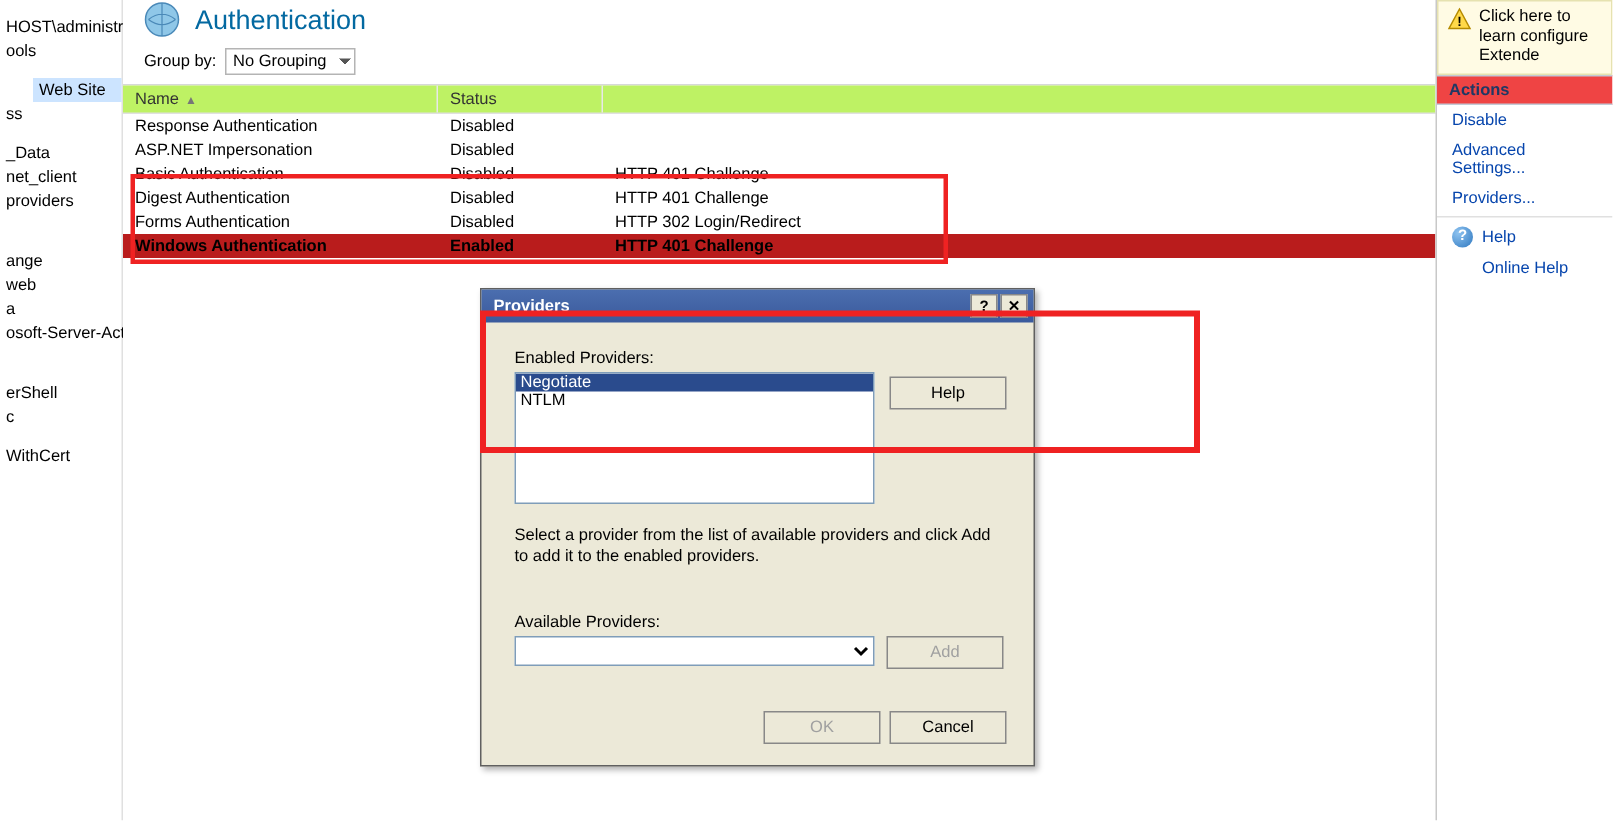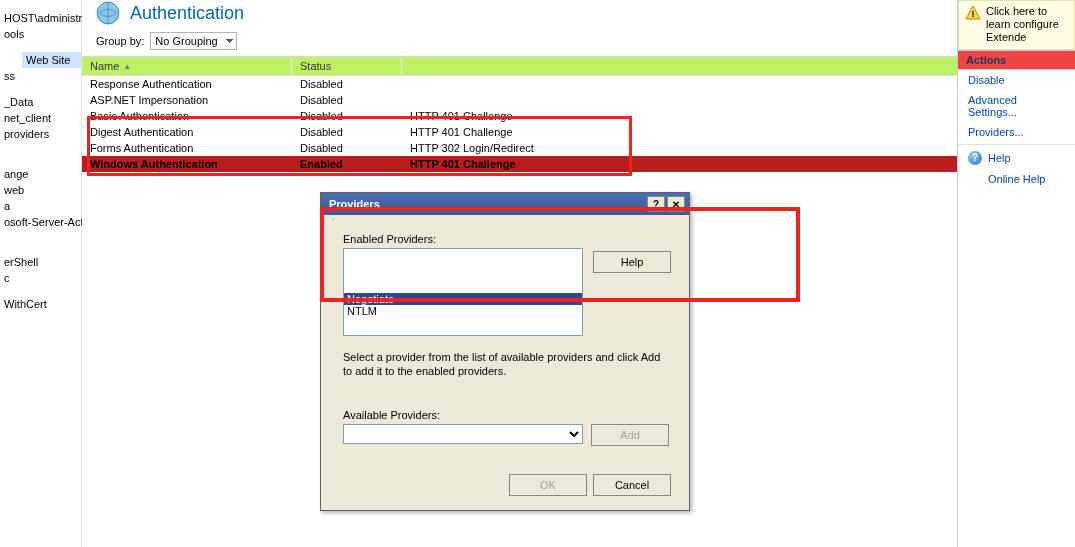--- a/index.html
+++ b/index.html
@@ -167,21 +167,20 @@
     width: 240px; height: 88px;
     overflow: hidden;
   }
   .list-item {
     padding: 0 3px;
     font-size: 11px;
   }
   .list-item.selected {
     background: #2a4b8d;
     color: #fff;
-    margin-top: 44px;
   }
   .dlg-row {
     display: flex;
     align-items: flex-start;
     gap: 8px;
     margin-bottom: 14px;
   }
   .dlg-btn-col {
     display: flex;
     flex-direction: column;

